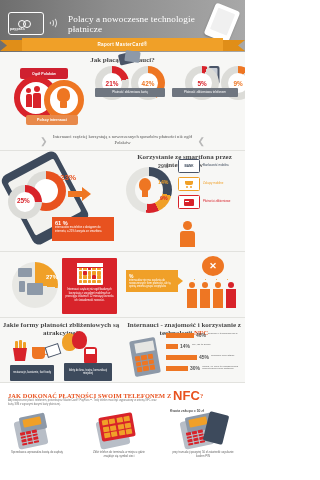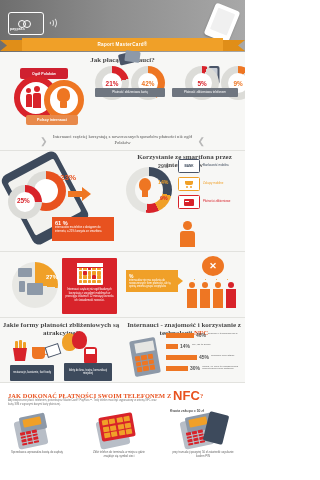--- a/index.html
+++ b/index.html
@@ -324,20 +324,21 @@
             <i></i>
           </div>
       </div>
       <div class="pp-label">paypass</div>
     </div>
     <div class="wave">
       <b></b>
         <b></b>
         <b></b>
     </div>
+    <div class="hdr-title">Polacy a nowoczesne technologie płatnicze</div>
     <div class="hdr-phone"></div>
     <div class="ribbon">
       <div class="ribbon-tail l"></div>
       <div class="ribbon-tail r"></div>
       <div class="ribbon-bar">
         <span>Raport MasterCard®</span>
       </div>
     </div>
   </div>
 

